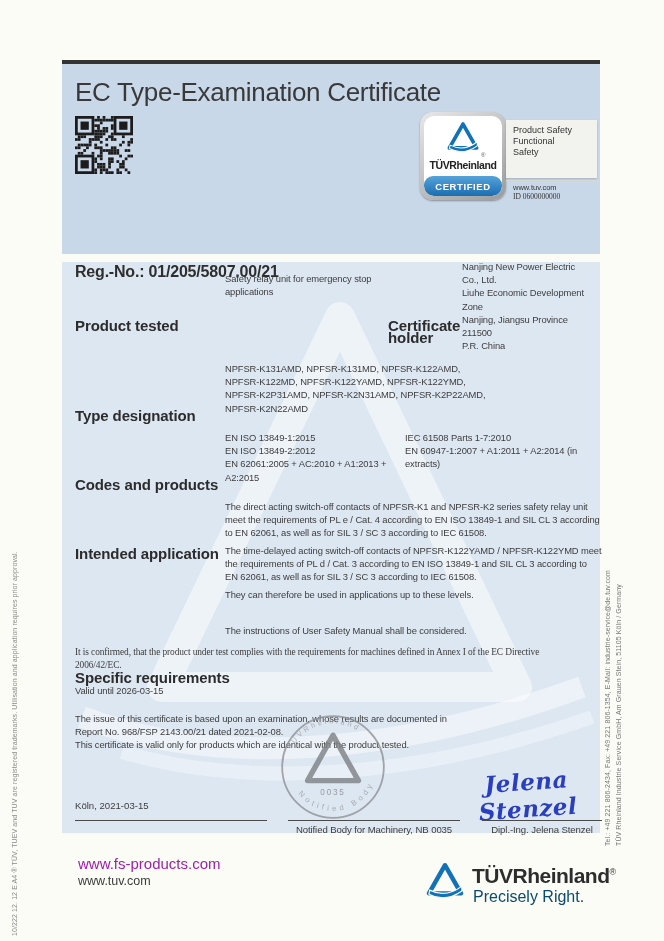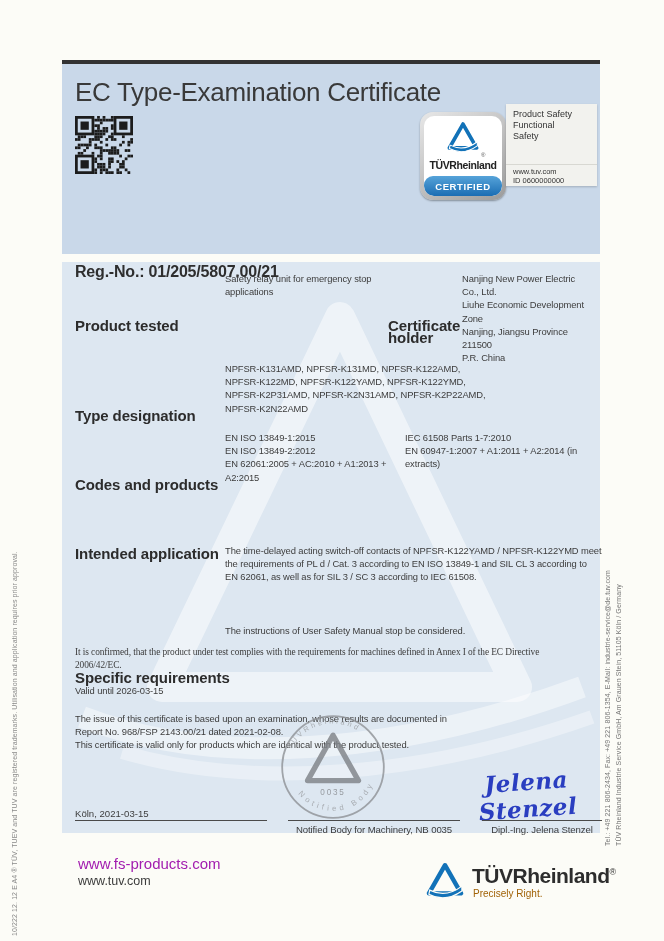--- a/index.html
+++ b/index.html
@@ -189,38 +189,38 @@
       </svg>
       <span class="abs" style="left:57px; top:36px; font-size:6px; color:#555;">®</span>
       <div class="abs" style="left:0; top:43px; width:78px; text-align:center; font-size:10.5px; font-weight:bold; color:#222; letter-spacing:-0.4px;">TÜVRheinland</div>
       <div class="abs" style="left:0; top:60px; width:78px; height:20px;
            background:linear-gradient(180deg,#56a3d9,#1b6db3); display:flex; align-items:center; justify-content:center;border-radius:9px;">
         <span style="font-size:9.5px; font-weight:bold; color:#fff; letter-spacing:0.6px;">CERTIFIED</span>
       </div>
     </div>
   </div>
 
-  <div class="abs" style="left:506px; top:104px; width:91px; height:82px; background:#f2f2ee; box-shadow:0 1px 2px rgba(0,0,0,0.2);">
+  <div class="abs" style="left:506px; top:120px; width:91px; height:58px; background:#f2f2ee; box-shadow:0 1px 2px rgba(0,0,0,0.2);">
     <div class="abs pre" style="left:7px; top:5px; font-size:9px; line-height:11px; color:#333;">Product Safety
 Functional
 Safety</div>
     <div class="abs" style="left:0; top:60px; width:91px; height:1px; background:#d8d8d2;"></div>
     <div class="abs" style="left:7px; top:63px; font-size:7.5px; color:#333;">www.tuv.com</div>
-    <div class="abs" style="left:7px; top:72px; font-size:7.5px; color:#333;">ID 0600000000</div>
+    <div class="abs" style="left:7px; top:72px; font-size:7.5px; color:#333;font-family:Liberation Serif, serif;">ID 0600000000</div>
   </div>
 
   <div class="abs" style="left:75px; top:219px; font-size:16px; font-weight:bold; color:#2e2e2e; letter-spacing:-0.2px;margin-top:44px;">Reg.-No.: 01/205/5807.00/21</div>
 
   <div class="abs label-txt" style="left:75px; top:273px;">Product tested</div>
   <div class="abs body-txt pre" style="left:225px; top:272px;">Safety relay unit for emergency stop
 applications</div>
 
   <div class="abs label-txt pre" style="left:388px; top:273px;">Certificate
 holder</div>
-  <div class="abs body-txt pre" style="left:462px; top:272px;">Nanjing New Power Electric
+  <div class="abs body-txt pre" style="left:462px; top:260px;">Nanjing New Power Electric
 Co., Ltd.
 Liuhe Economic Development
 Zone
 Nanjing, Jiangsu Province
 211500
 P.R. China</div>
 
   <div class="abs label-txt" style="left:75px; top:363px;">Type designation</div>
   <div class="abs body-txt pre" style="left:225px; top:362px;">NPFSR-K131AMD, NPFSR-K131MD, NPFSR-K122AMD,
 NPFSR-K122MD, NPFSR-K122YAMD, NPFSR-K122YMD,
@@ -230,26 +230,30 @@
   <div class="abs label-txt" style="left:75px; top:432px;">Codes and products</div>
   <div class="abs body-txt pre" style="left:225px; top:431px;">EN ISO 13849-1:2015
 EN ISO 13849-2:2012
 EN 62061:2005 + AC:2010 + A1:2013 +
 A2:2015</div>
   <div class="abs body-txt pre" style="left:405px; top:431px;">IEC 61508 Parts 1-7:2010
 EN 60947-1:2007 + A1:2011 + A2:2014 (in
 extracts)</div>
 
   <div class="abs label-txt" style="left:75px; top:501px;">Intended application</div>
+  <div class="abs body-txt pre" style="left:225px; top:500px;">The direct acting switch-off contacts of NPFSR-K1 and NPFSR-K2 series safety relay unit
+meet the requirements of PL e / Cat. 4 according to EN ISO 13849-1 and SIL CL 3 according
+to EN 62061, as well as for SIL 3 / SC 3 according to IEC 61508.</div>
   <div class="abs body-txt pre" style="left:225px; top:544px;">The time-delayed acting switch-off contacts of NPFSR-K122YAMD / NPFSR-K122YMD meet
 the requirements of PL d / Cat. 3 according to EN ISO 13849-1 and SIL CL 3 according to
 EN 62061, as well as for SIL 3 / SC 3 according to IEC 61508.</div>
+  <div class="abs body-txt pre" style="left:225px; top:588px;">They can therefore be used in applications up to these levels.</div>
 
   <div class="abs label-txt" style="left:75px; top:625px;">Specific requirements</div>
-  <div class="abs body-txt pre" style="left:225px; top:624px;">The instructions of User Safety Manual stop be considered.</div>
+  <div class="abs body-txt pre" style="left:225px; top:624px;">The instructions of User Safety Manual shall be considered.</div>
 
   <div class="abs body-txt pre" style="left:75px; top:646px;font-family:Liberation Serif, serif;">It is confirmed, that the product under test complies with the requirements for machines defined in Annex I of the EC Directive
 2006/42/EC.</div>
   <div class="abs body-txt" style="left:75px; top:684px;">Valid until 2026-03-15</div>
   <div class="abs body-txt pre" style="left:75px; top:712px;">The issue of this certificate is based upon an examination, whose results are documented in
 Report No. 968/FSP 2143.00/21 dated 2021-02-08.
 This certificate is valid only for products which are identical with the product tested.</div>
 
   <svg class="abs" style="left:274px; top:708px; opacity:0.8;" width="118" height="118" viewBox="0 0 130 130">
     <defs>
@@ -264,38 +268,38 @@
     </text>
     <text font-size="8.5" fill="#9a9da1" letter-spacing="4">
       <textPath href="#arcBot" startOffset="12%">Notified Body</textPath>
     </text>
   </svg>
 
   <div class="abs" style="left:452px; top:768px; width:150px; text-align:center;
        font-family:'DejaVu Serif', serif; font-style:italic; font-weight:bold; font-size:23px;
        color:#2a3ec0; transform:rotate(-4deg); letter-spacing:0.5px;">Jelena Stenzel</div>
 
-  <div class="abs" style="left:75px; top:800px; font-size:9.6px; color:#3d3d3d;margin-top:8px;">Köln, 2021-03-15</div>
+  <div class="abs" style="left:75px; top:800px; font-size:9.6px; color:#3d3d3d;">Köln, 2021-03-15</div>
   <div class="abs sigline" style="left:75px; top:820px; width:192px;"></div>
 
   <div class="abs sigline" style="left:288px; top:820px; width:172px;"></div>
   <div class="abs under-line-txt" style="left:248px; top:824px; width:252px;">Notified Body for Machinery, NB 0035</div>
 
   <div class="abs sigline" style="left:482px; top:820px; width:120px;"></div>
   <div class="abs under-line-txt" style="left:472px; top:824px; width:140px;">Dipl.-Ing. Jelena Stenzel</div>
 
   <div class="abs" style="left:78px; top:855px; font-size:15px; color:#a21caf;">www.fs-products.com</div>
   <div class="abs" style="left:78px; top:874px; font-size:12.5px; color:#3c3c3c;">www.tuv.com</div>
 
   <svg class="abs" style="left:424px; top:862px;" width="42" height="37" viewBox="0 0 100 92">
     <path d="M50 8 L90 78 L10 78 Z" fill="none" stroke="#1272b8" stroke-width="11" stroke-linejoin="round"></path>
     <path d="M12 70 C 40 84, 66 80, 92 60 L 92 72 C 64 92, 36 94, 10 80 Z" fill="#1272b8" stroke="#fcfcf7" stroke-width="3"></path>
   </svg>
   <div class="abs" style="left:472px; top:864px; font-size:21px; color:#2d2d2d;">
     <span style="font-weight:bold; letter-spacing:-0.5px;">TÜVRheinland</span><sup style="font-size:9px;">®</sup>
   </div>
-  <div class="abs" style="left:473px; top:888px; font-size:10px; color:#a16207;">Precisely Right.</div>
+  <div class="abs" style="left:473px; top:888px; font-size:16px; color:#0c4a6e;">Precisely Right.</div>
 
   <div class="abs vtext" style="left:11px; top:936px;">10/222 12. 12 E A4 ® TÜV, TUEV and TUV are registered trademarks. Utilisation and application requires prior approval.</div>
   <div class="abs vtext" style="left:615px; top:846px; color:#777;">TÜV Rheinland Industrie Service GmbH, Am Grauen Stein, 51105 Köln / Germany</div>
   <div class="abs vtext" style="left:604px; top:846px; color:#777;">Tel.: +49 221 806-2434, Fax: +49 221 806-1354, E-Mail: industrie-service@de.tuv.com</div>
 
 </div>
 
 </body></html>

